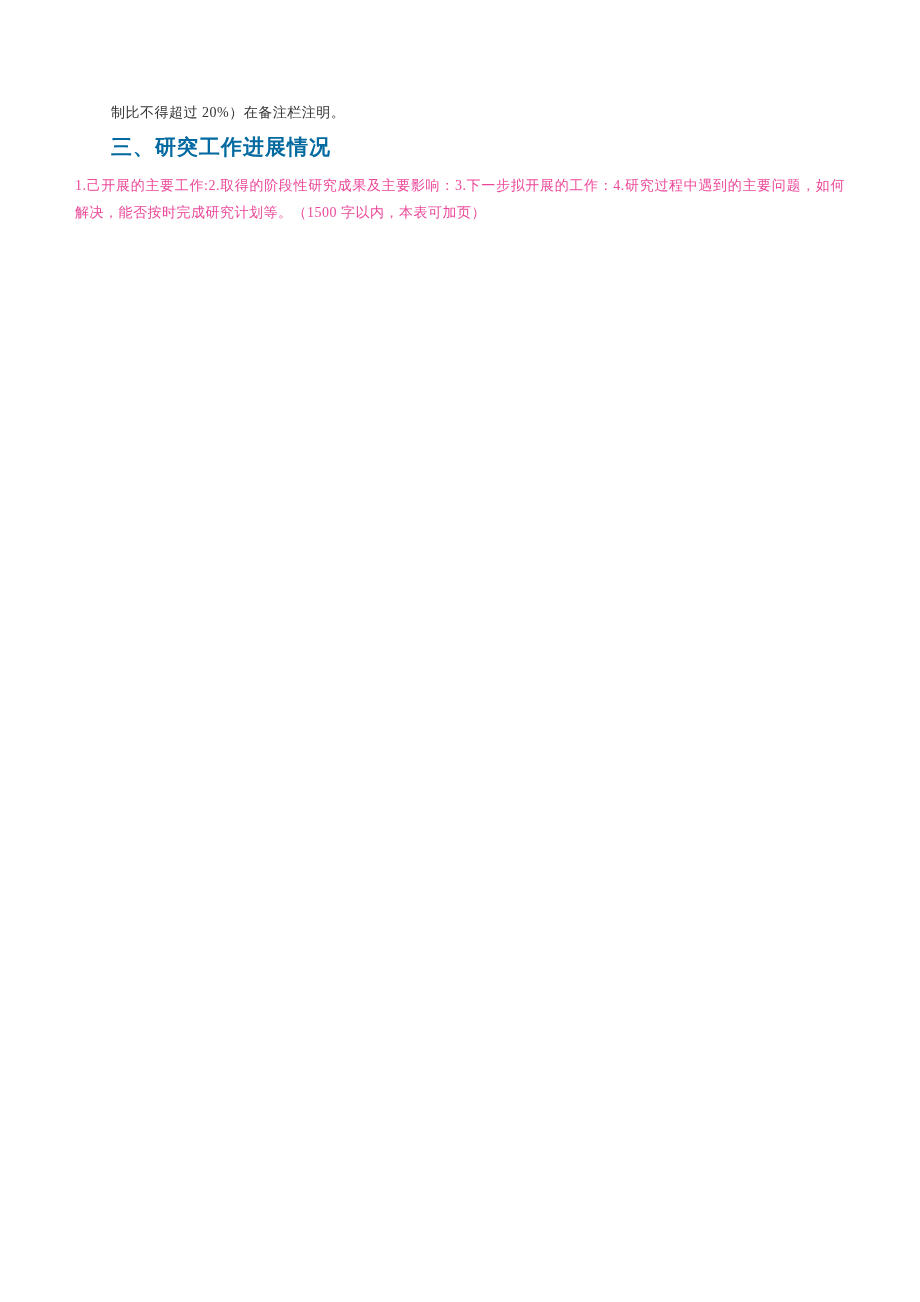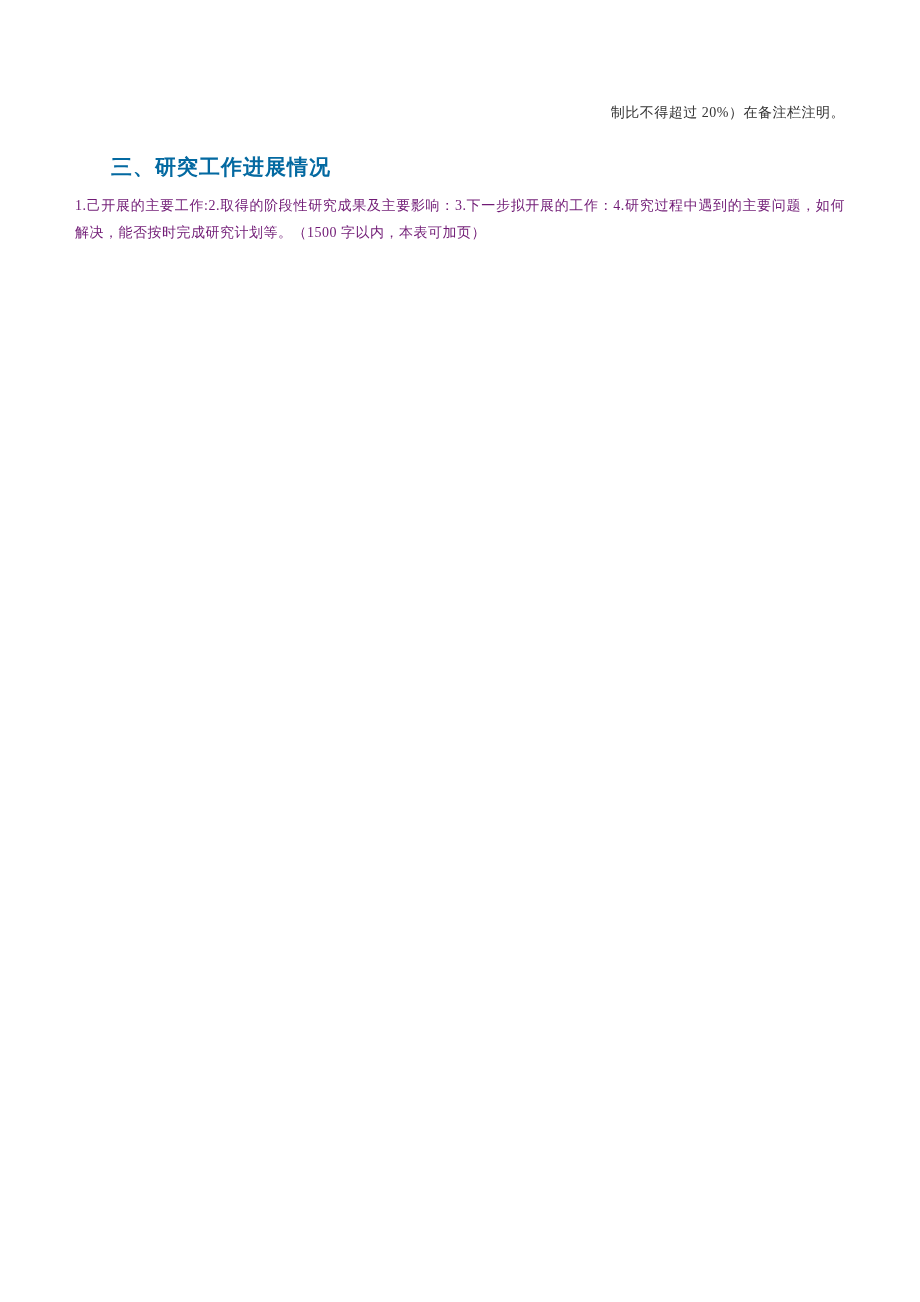--- a/index.html
+++ b/index.html
@@ -11,37 +11,36 @@
       width: 920px;
       height: 1302px;
       background: #ffffff;
       font-family: "SimSun", "宋体", serif;
       padding: 100px 75px 0 75px;
     }
     .continuation-text {
       font-size: 14px;
       color: #333333;
       margin-left: 36px;
-      margin-bottom: 28px;
+      margin-bottom: 8px;
       line-height: 1.8;
       letter-spacing: 0.5px;
-      text-align: right;
     }
     .section-heading {
       font-size: 21px;
       font-weight: bold;
       color: #0369a1;
       margin-left: 36px;
       margin-bottom: 12px;
       font-family: "SimHei", "黑体", sans-serif;
       letter-spacing: 1px;
     }
     .body-text {
       font-size: 14px;
-      color: #701a75;
+      color: #ec4899;
       line-height: 1.9;
       letter-spacing: 0.5px;
       text-align: justify;
     }
   </style>
 </head>
 <body>
 
 <div class="continuation-text">制比不得超过 20%）在备注栏注明。</div>
 

